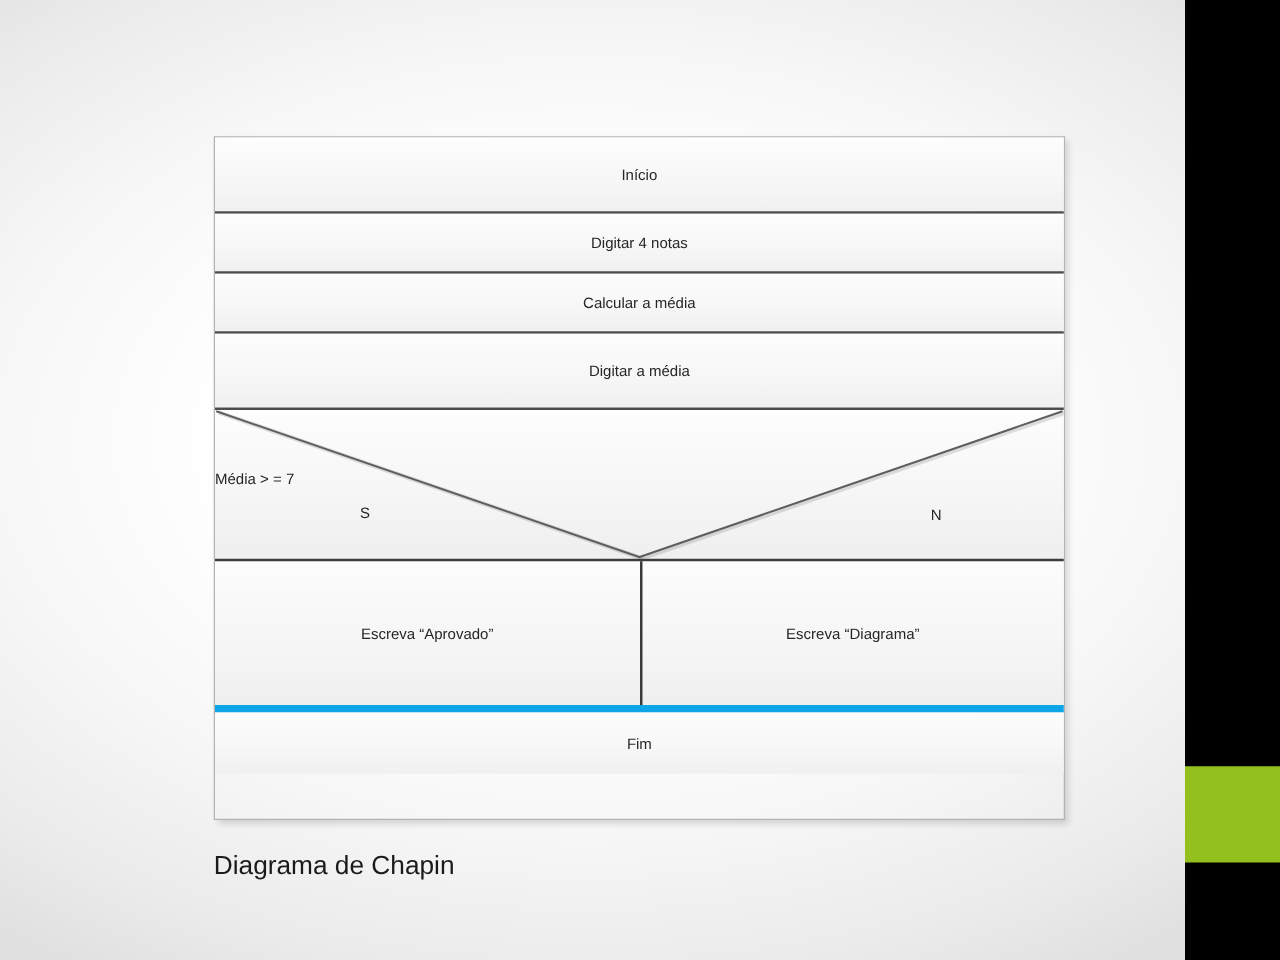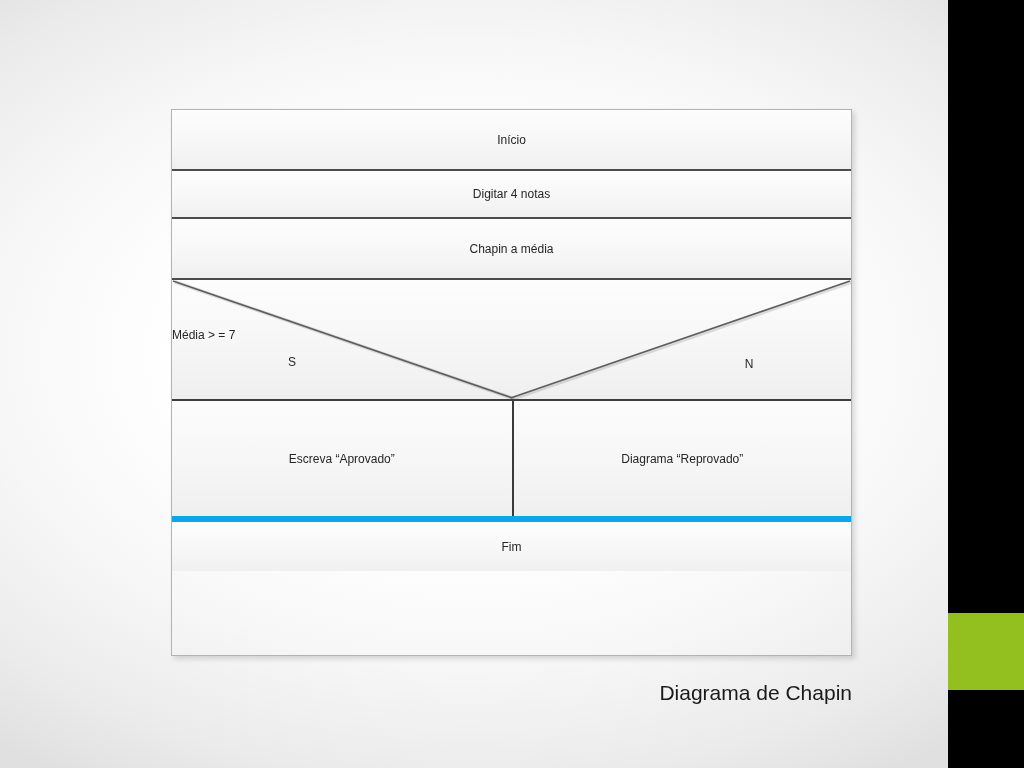--- a/index.html
+++ b/index.html
@@ -89,63 +89,66 @@
   }
   .branch.no-branch { border-left: 2px solid #3a3a3a; }
 
   .row.end-row { height: 49px; border-bottom: none; }
 
   
   .caption {
     position: absolute;
     left: 171px; top: 681px;
     width: 681px;
-    text-align: right;
+    text-align: left;
     font-size: 21px;
     color: #1a1a1a;
   }
 </style>
 </head>
 <body>
 
 <div>
 
   <div class="diagram">
 
     <div class="row h61">
       <span>Início</span>
     </div>
 
     <div class="row h60">
       <span>Digitar 4 notas</span>
     </div>
 
+    <div class="row h60">
+      <span>Calcular a média</span>
+    </div>
 
     <div class="row h61">
-      <span>Chapin a média</span>
+      <span>Digitar a média</span>
     </div>
 
     <div class="decision">
       <svg viewBox="0 0 679 119" preserveAspectRatio="none">
         <line x1="1" y1="1" x2="340.5" y2="118" stroke="rgba(0,0,0,0.12)" stroke-width="3.5" transform="translate(2,1)"></line>
         <line x1="678" y1="1" x2="338.5" y2="118" stroke="rgba(0,0,0,0.12)" stroke-width="3.5" transform="translate(2,1)"></line>
         <line x1="1" y1="1" x2="340.5" y2="118" stroke="#5e5e5e" stroke-width="1.6"></line>
         <line x1="678" y1="1" x2="338.5" y2="118" stroke="#5e5e5e" stroke-width="1.6"></line>
       </svg>
       <div class="decision-condition">Média &gt; = 7</div>
       <div class="decision-yes">S</div>
       <div class="decision-no">N</div>
     </div>
 
     <div class="branches">
       <div class="branch yes-branch">
         <span>Escreva “Aprovado”</span>
       </div>
       <div class="branch no-branch">
-        <span>Diagrama “Reprovado”</span>
+        <span>Escreva “Diagrama”</span>
       </div>
     </div>
 
     <div class="row end-row">
       <span>Fim</span>
     </div>
 
   </div>
 
   <div class="caption">Diagrama de Chapin</div>

